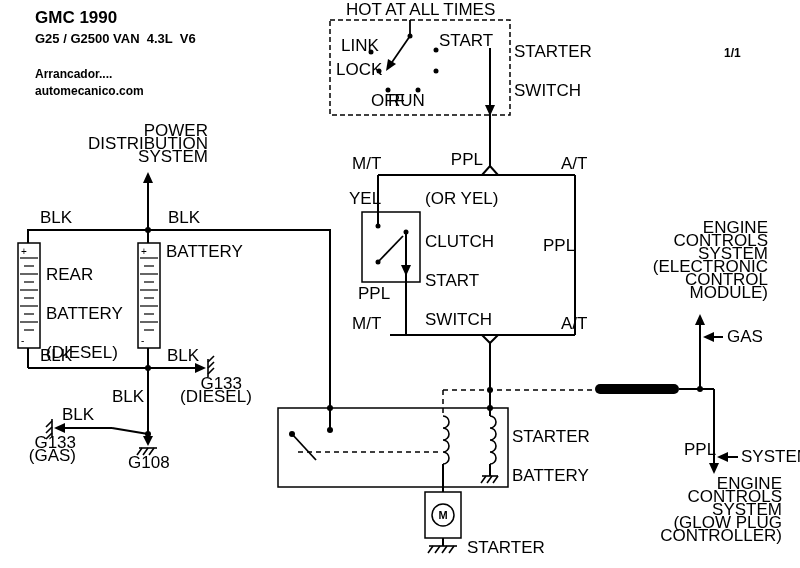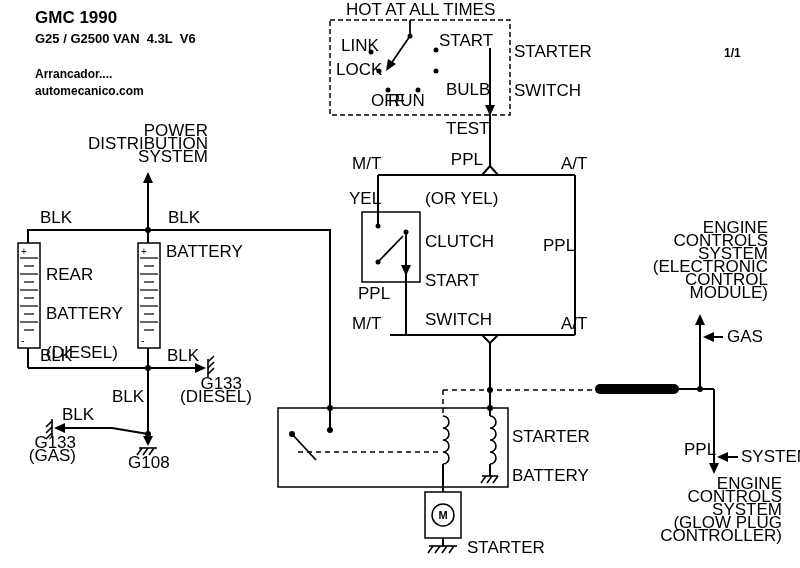--- a/index.html
+++ b/index.html
@@ -211,24 +211,20 @@
 <div class="lbl b t12" style="left:724px;top:46px">1/1</div>
 
 <div class="lbl" style="left:346px;top:3px">HOT AT ALL TIMES</div>
 <div class="lbl" style="left:514px;top:19px">
   <span class="blk">STARTER</span>
   <span class="blk">SWITCH</span>
 </div>
 <div class="lbl" style="left:341px;top:39px">LINK</div>
 <div class="lbl" style="left:439px;top:34px">START</div>
 <div class="lbl" style="left:336px;top:63px">LOCK</div>
-<div class="lbl" style="left:446px;top:57px">
-  <span class="blk">BULB</span>
-  <span class="blk">TEST</span>
-</div>
 <div class="lbl" style="left:371px;top:94px">OFF</div>
 <div class="lbl" style="left:388px;top:94px">RUN</div>
 
 <div class="lbl" style="left:425px;top:127px;width:58px;text-align:right">
   <span class="blk">PPL</span>
   <span class="blk">(OR YEL)</span>
 </div>
 <div class="lbl" style="left:352px;top:157px">M/T</div>
 <div class="lbl" style="left:561px;top:157px">A/T</div>
 <div class="lbl" style="left:349px;top:192px">YEL</div>

